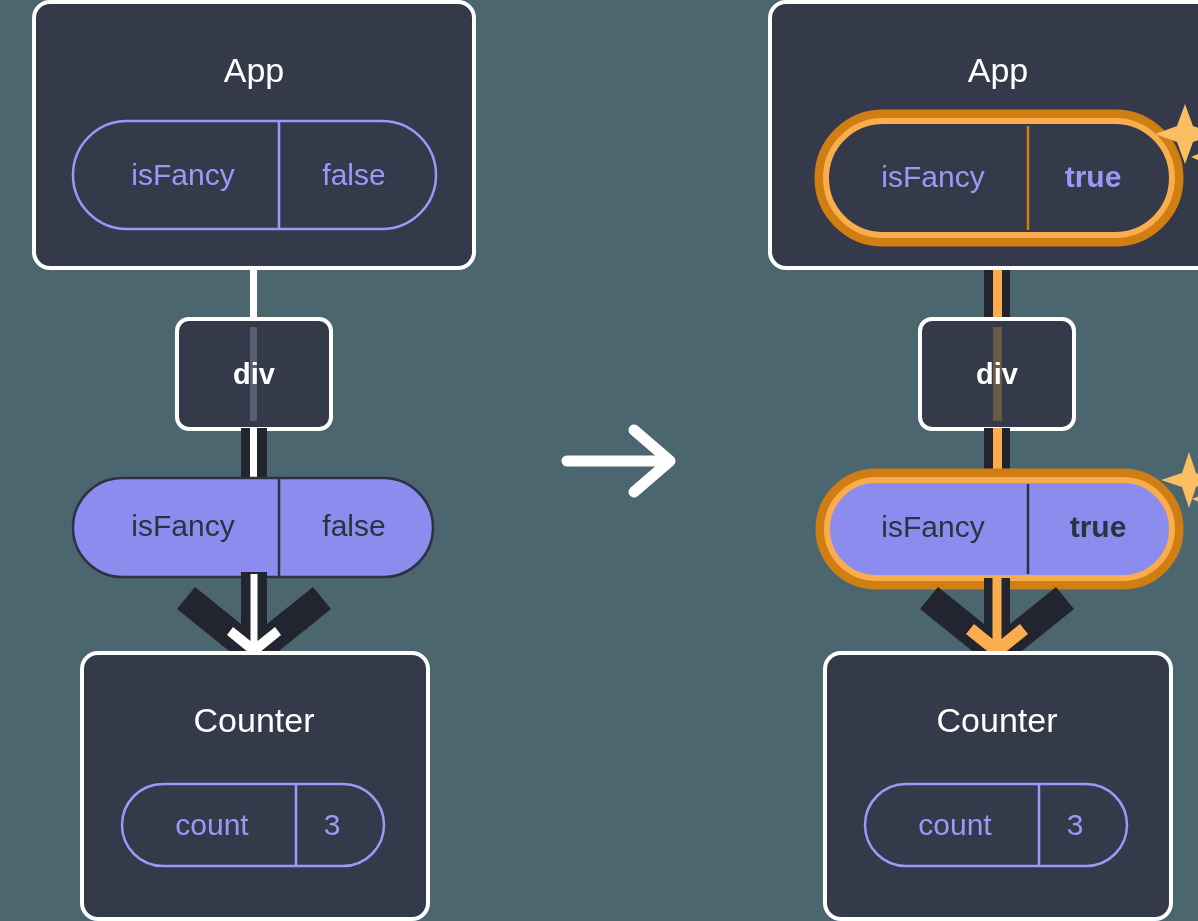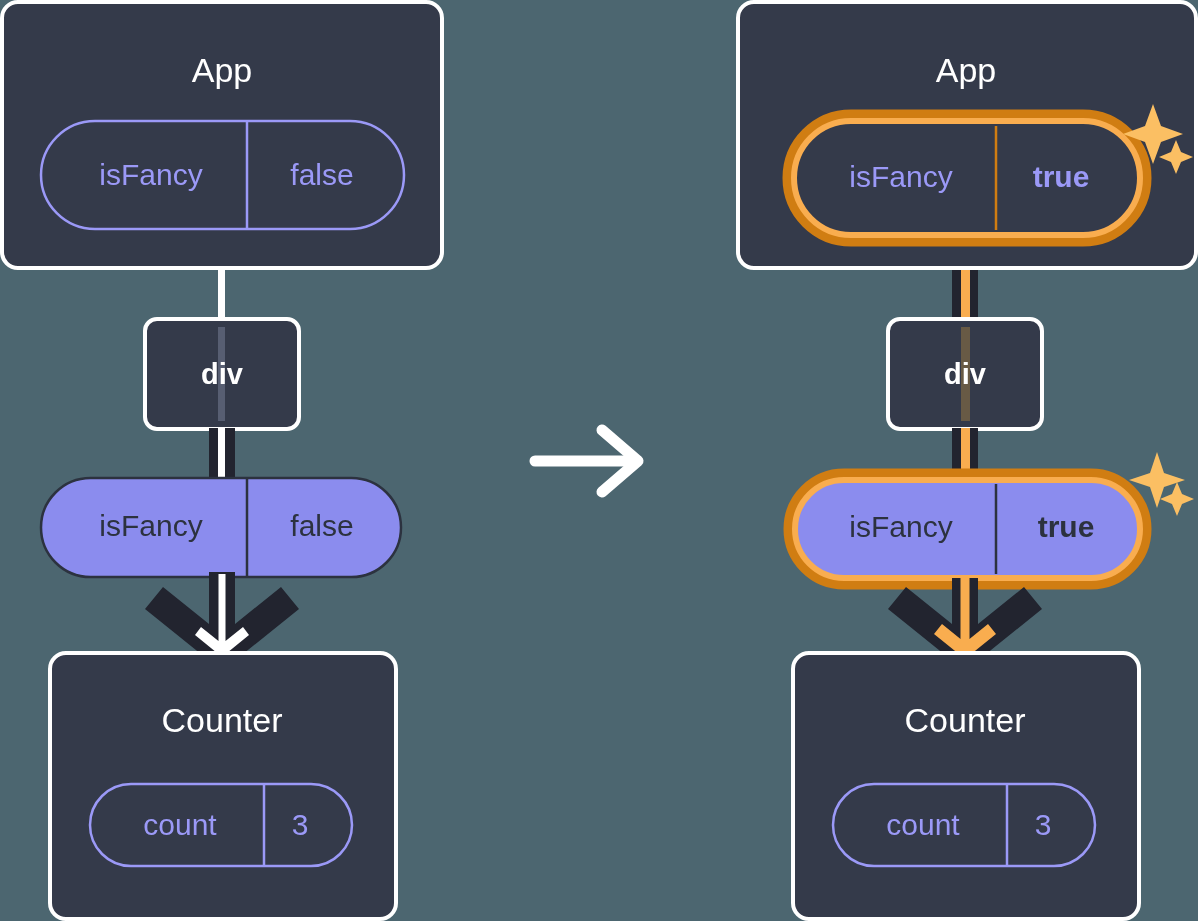--- a/index.html
+++ b/index.html
@@ -10,20 +10,21 @@
   body {
     width: 1198px;
     height: 921px;
     overflow: hidden;
     font-family: "Liberation Sans", sans-serif;
   }
   #stage {
     position: relative;
     width: 1126px;
     height: 921px;
+    padding-left: 32px;
   }
   #diagram {
     display: block;
     width: 1198px;
     height: 921px;
   }
   .box-label {
     font-family: "Liberation Sans", sans-serif;
     font-size: 34px;
     fill: #ffffff;

